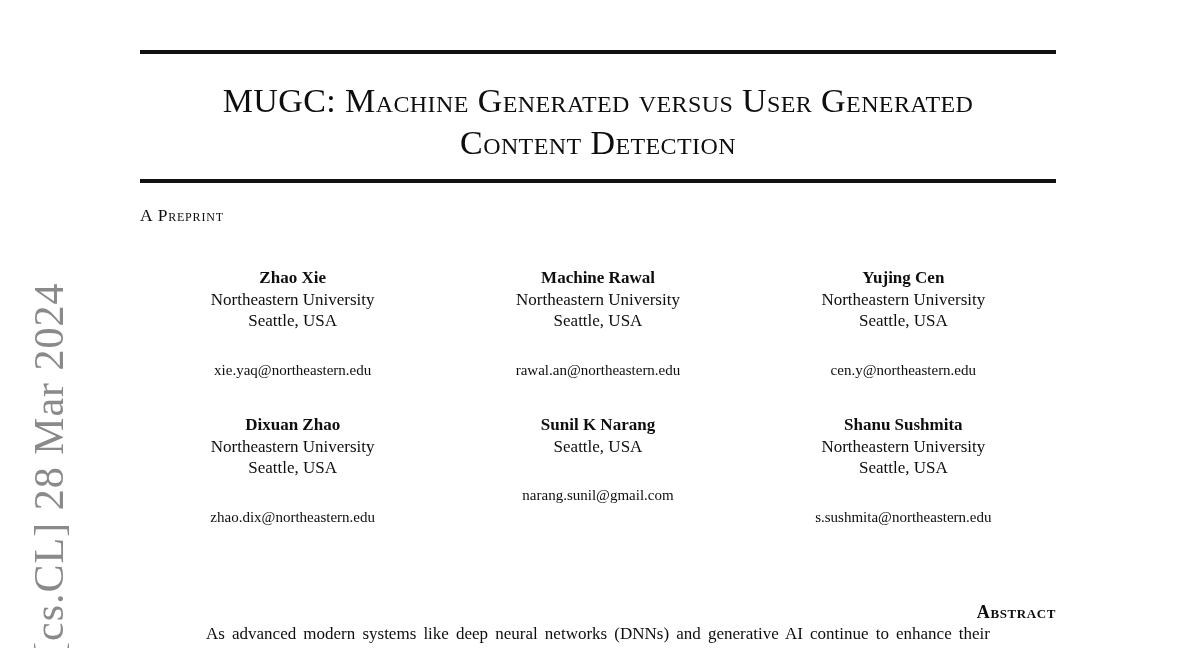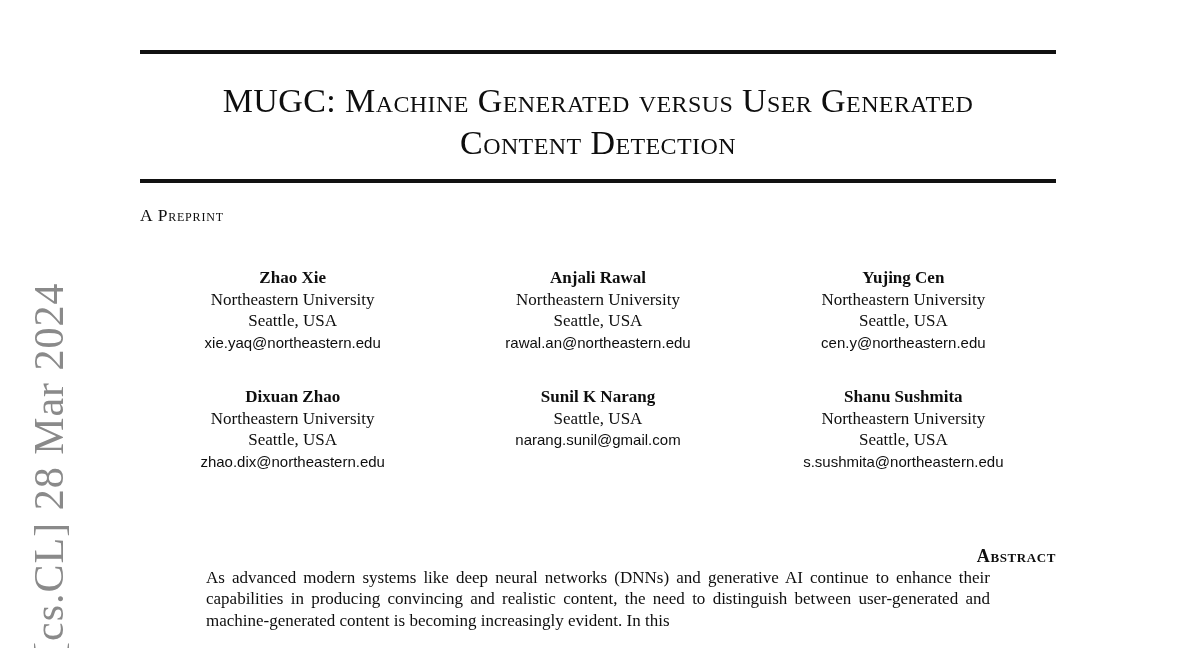--- a/index.html
+++ b/index.html
@@ -58,23 +58,24 @@
   .authors-grid {
     margin-top: 41px;
     display: grid;
     grid-template-columns: repeat(3, 1fr);
     row-gap: 33px;
     text-align: center;
   }
   .author-block { font-size: 17px; line-height: 21.5px; }
   .author-name { font-weight: 700; }
   .author-email {
-    font-family: Liberation Sans, sans-serif;
+    font-family: Liberation Serif, serif;
     font-size: 15px;
     letter-spacing: 0px;
+    margin-top: 28px;
   }
   .abstract-heading {
     margin-top: 74px;
     text-align: right;
     font-variant: small-caps;
     font-weight: 700;
     font-size: 18px;
     letter-spacing: 0.6px;
   }
   .abstract-body {
@@ -107,21 +108,21 @@
     <div class="authors-grid">
 
       <div class="author-block">
         <div class="author-name">Zhao Xie</div>
         <div class="author-affil">Northeastern University</div>
         <div class="author-loc">Seattle, USA</div>
         <div class="author-email">xie.yaq@northeastern.edu</div>
       </div>
 
       <div class="author-block">
-        <div class="author-name">Anjali Rawal</div>
+        <div class="author-name">Machine Rawal</div>
         <div class="author-affil">Northeastern University</div>
         <div class="author-loc">Seattle, USA</div>
         <div class="author-email">rawal.an@northeastern.edu</div>
       </div>
 
       <div class="author-block">
         <div class="author-name">Yujing Cen</div>
         <div class="author-affil">Northeastern University</div>
         <div class="author-loc">Seattle, USA</div>
         <div class="author-email">cen.y@northeastern.edu</div>

